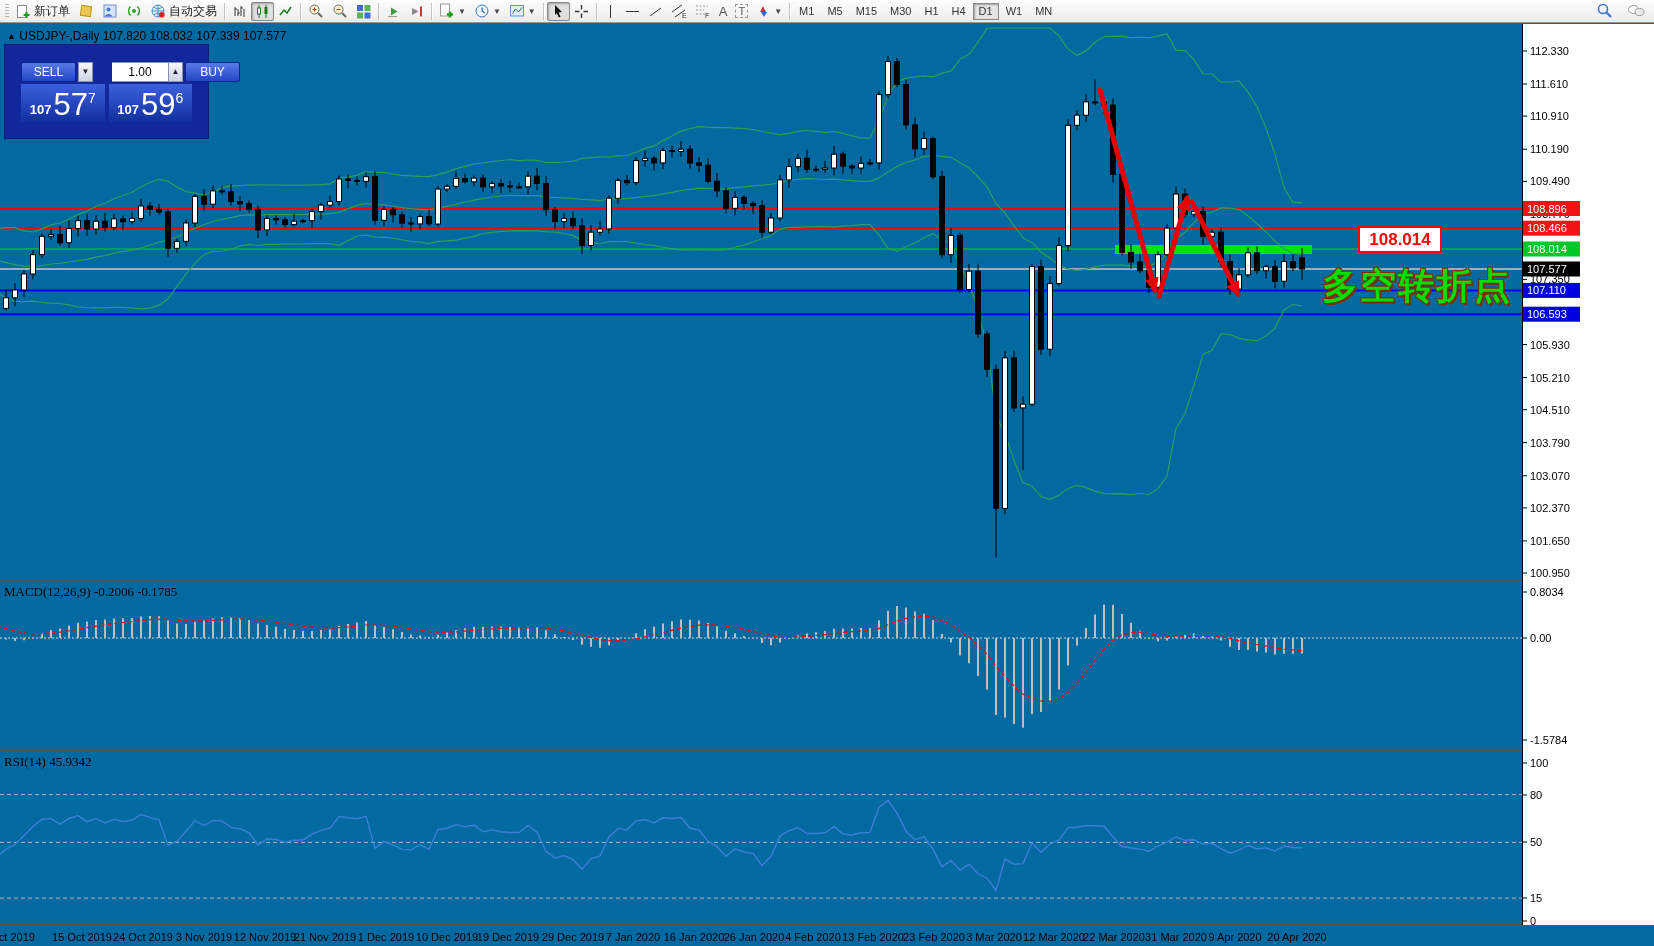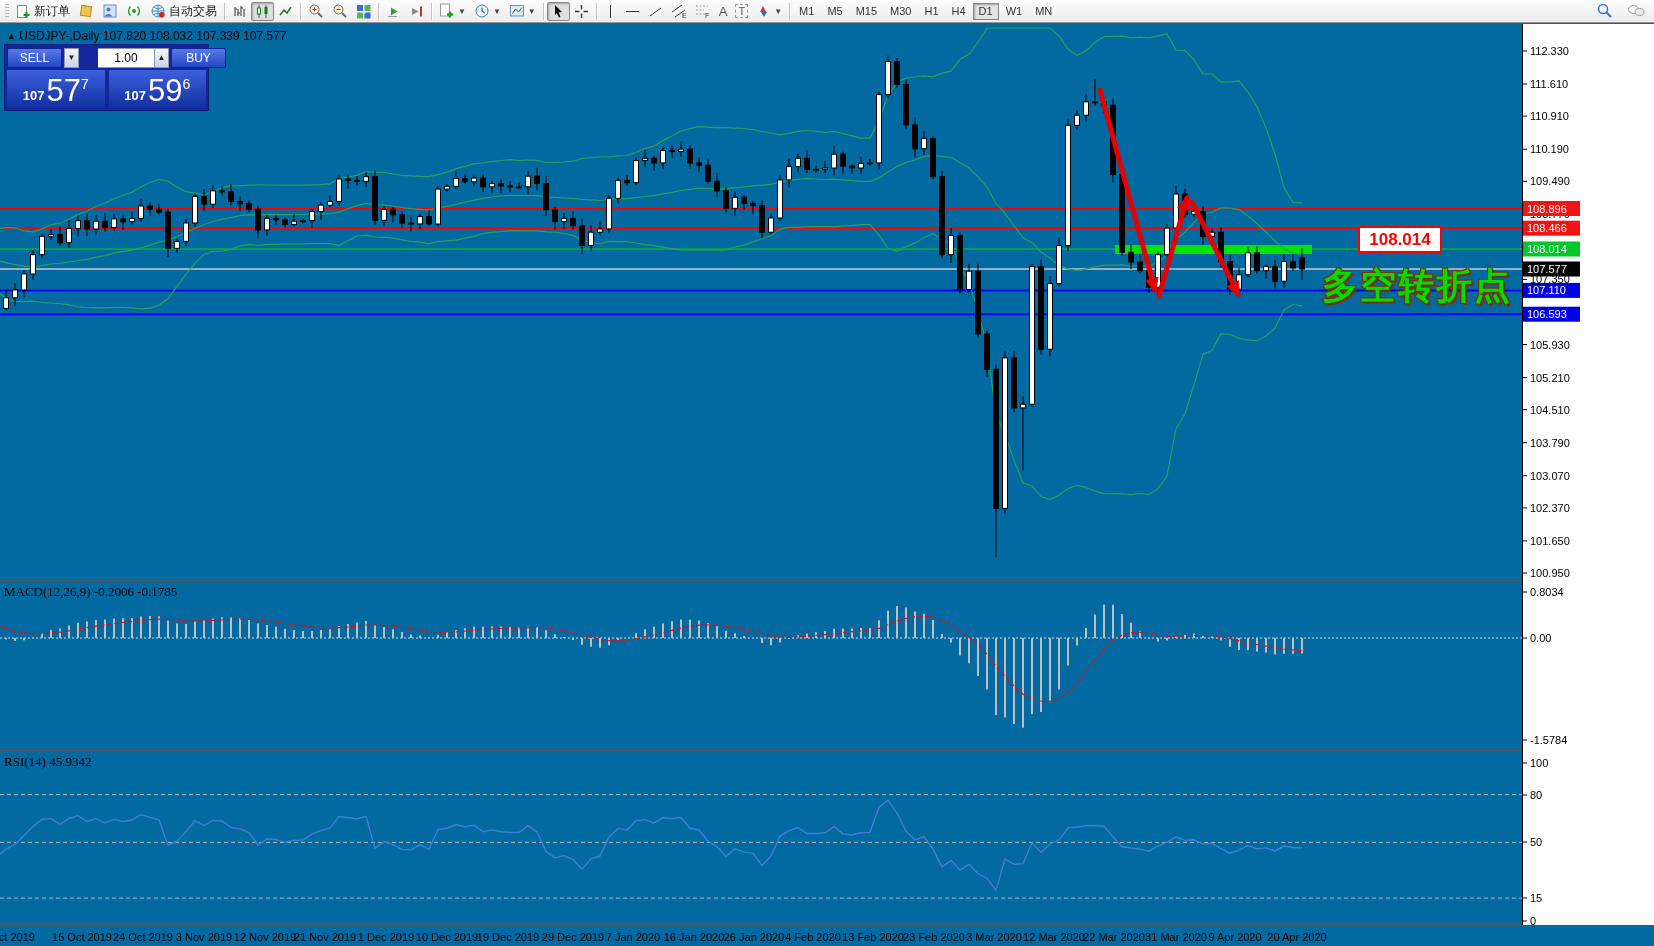--- a/index.html
+++ b/index.html
@@ -21,21 +21,21 @@
   .tf.active{background:#e4e4e4;border-color:#888;box-shadow:inset 1px 1px 2px rgba(0,0,0,.3);}
   .tb-right{position:absolute;right:4px;top:1px;display:flex;align-items:center;gap:6px;}
   
   #chart-svg{position:absolute;left:0;top:0;z-index:1;}
   #chart-svg text{font-family:"Liberation Sans","DejaVu Sans",sans-serif;font-size:11px;}
   .chart-title{position:absolute;left:7px;top:29px;z-index:3;font-size:12px;color:#000;}
   .chart-title .tri{font-size:9px;vertical-align:1px;}
   .panel-label{position:absolute;left:4px;z-index:3;font-size:13px;color:#000;background:rgba(255,255,255,.0);font-family:Liberation Serif, serif;}
   
   .trade-widget{position:absolute;left:4px;top:44px;width:205px;z-index:4;background:#11279b;
-    border:1px solid #0a1d77;padding:2px;box-sizing:border-box;}
+    border:1px solid #0a1d77;padding:16px;box-sizing:border-box;}
   .tw-top{display:flex;align-items:center;gap:2px;height:21px;}
   .tw-sell,.tw-buy{flex:0 0 55px;height:20px;color:#fff;font-size:12px;font-family:inherit;
     background:linear-gradient(#5a7ae8,#2346c4);border:1px solid #0c2390;border-radius:2px;}
   .tw-vol{flex:1;display:flex;align-items:center;height:20px;}
   .tw-dn,.tw-up{width:15px;height:20px;font-size:8px;color:#223;background:linear-gradient(#f4f6fa,#ccd4e4);
     border:1px solid #8a94b0;padding:0;}
   .tw-input{width:56px;height:18px;border:1px solid #8a94b0;border-left:none;border-right:none;
     text-align:center;font-size:12px;font-family:inherit;padding:0;margin-left:19px;}
   .tw-prices{display:flex;gap:4px;margin-top:2px;}
   .tw-price{flex:1;height:36px;background:linear-gradient(#3c60dd,#12309f);color:#fff;

